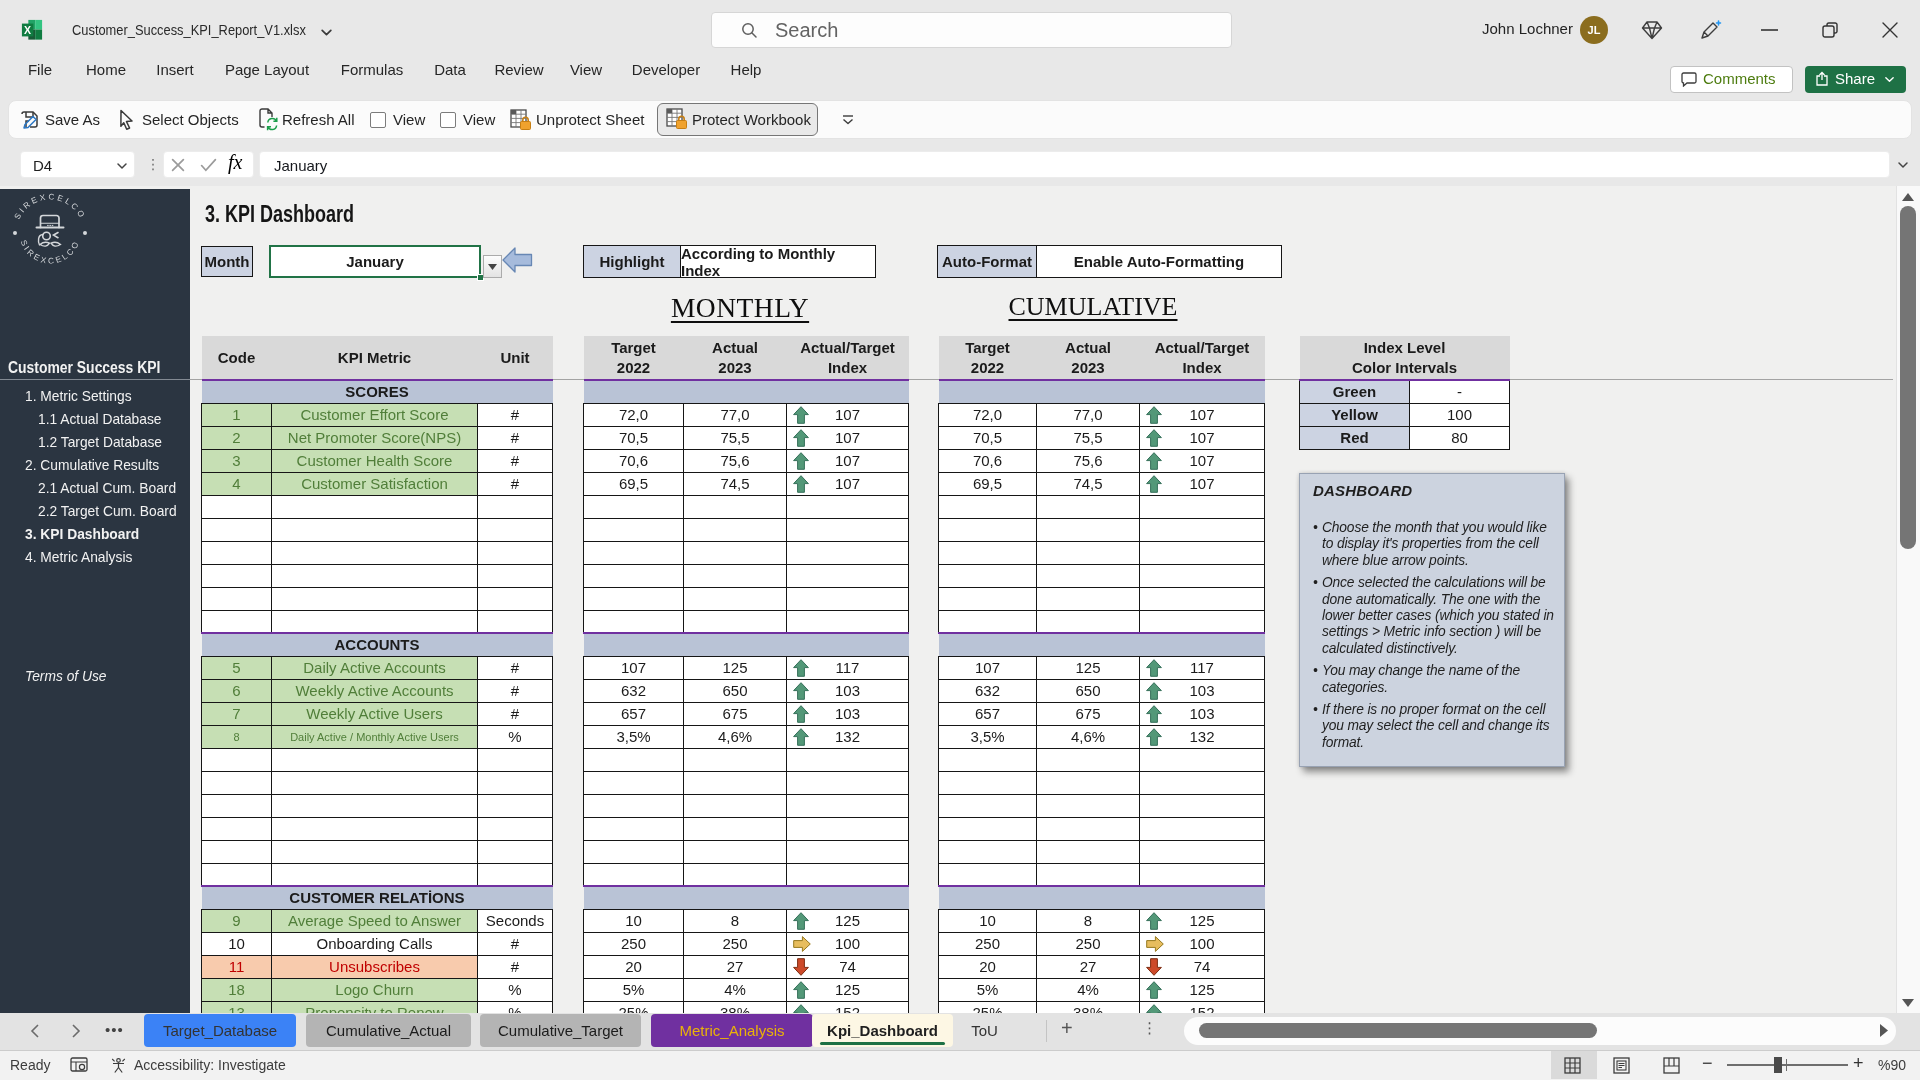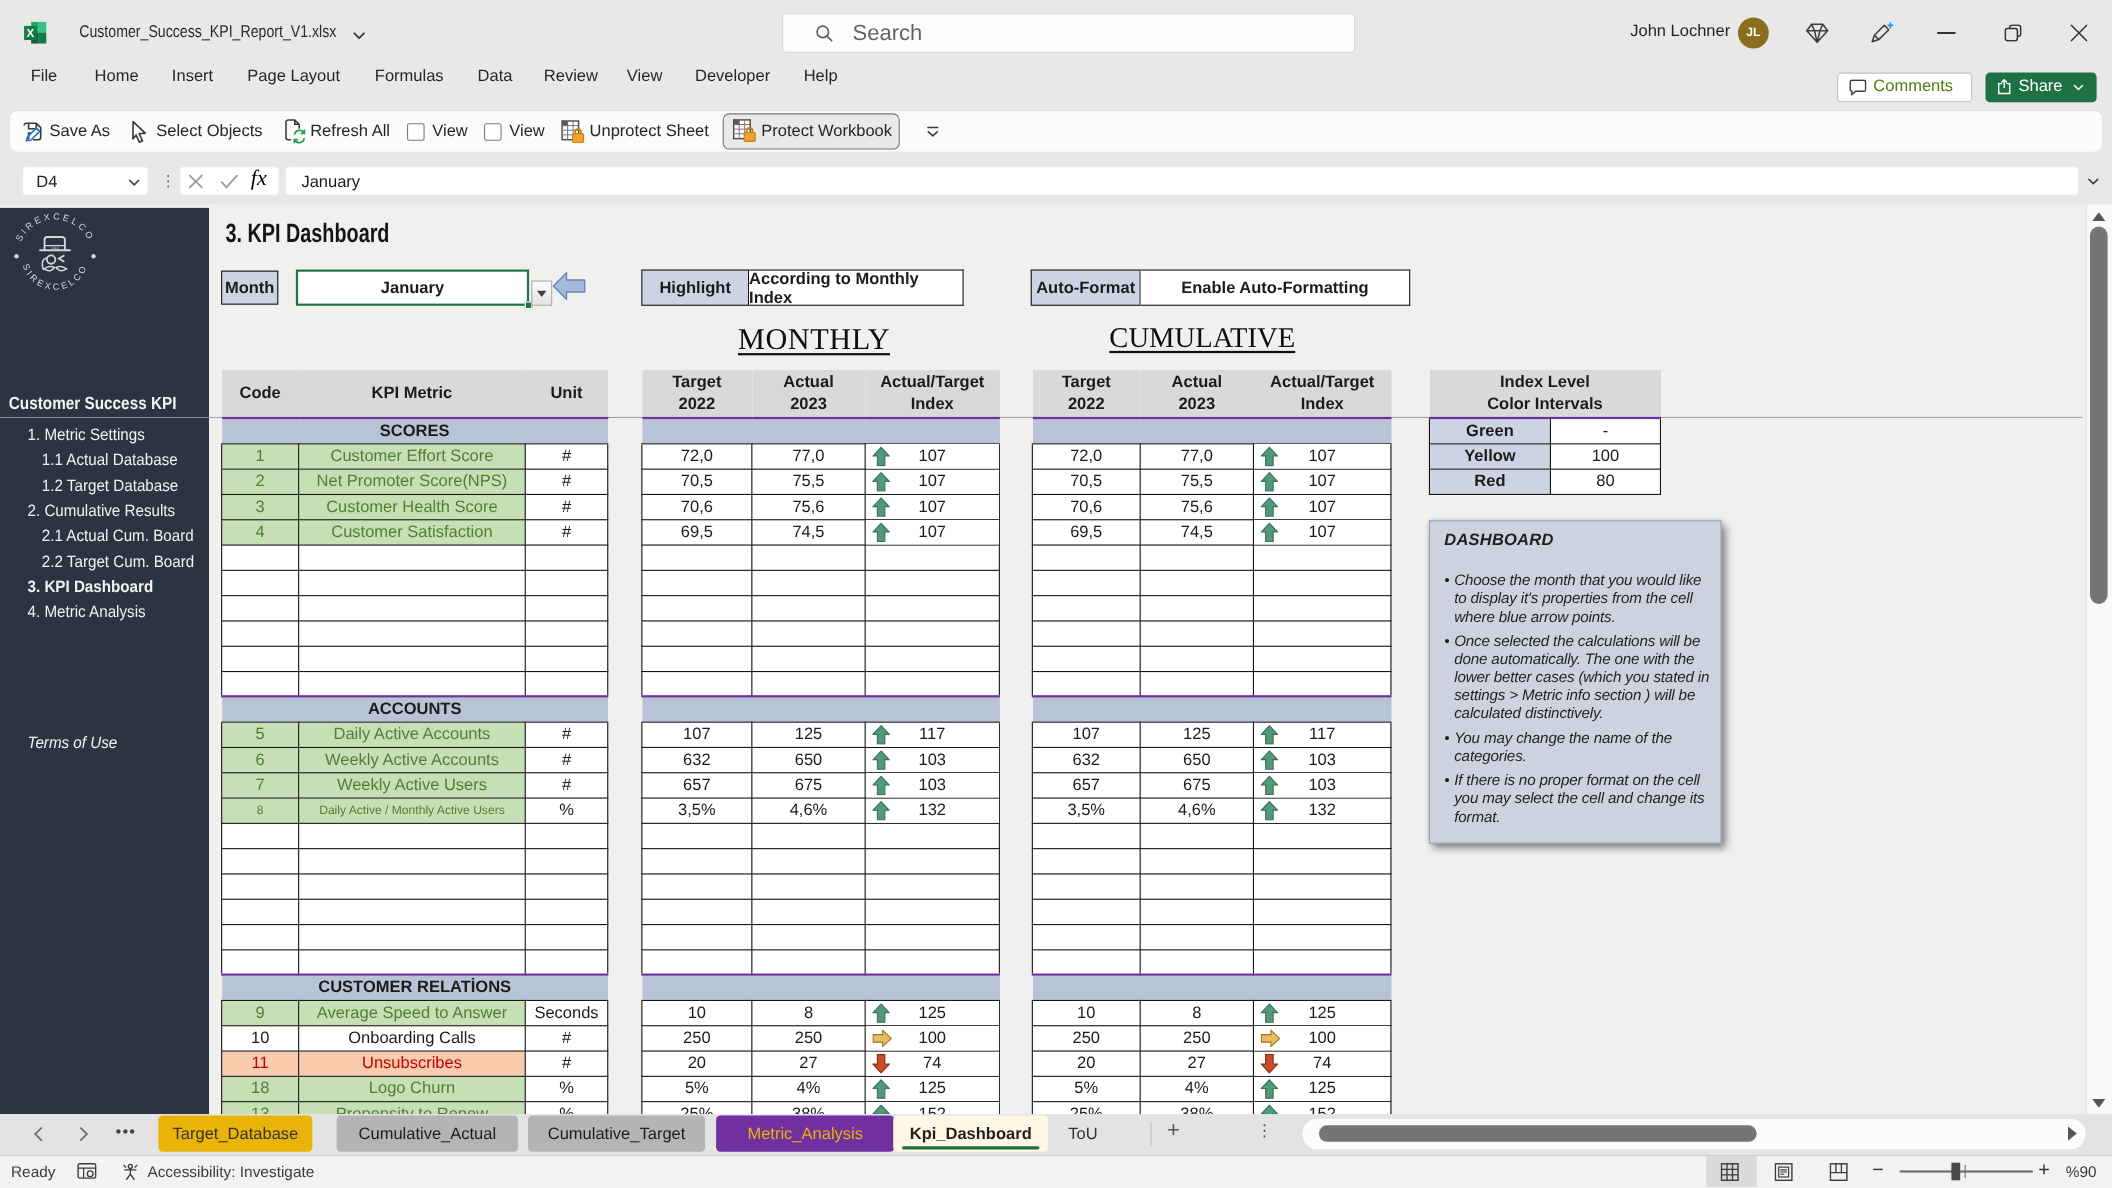--- a/index.html
+++ b/index.html
@@ -777,21 +777,21 @@
     <polygon points="0,0 12,0 6,8" fill="#555"></polygon>
   </svg>
 <div id="tabbar" class="ab">
 <svg class="ab" style="left:30px;top:11px" width="9" height="14" viewBox="0 0 9 14">
       <path d="M8 1 L2 7 L8 13" fill="none" stroke="#6b6b6b" stroke-width="1.6"></path>
     </svg>
 <svg class="ab" style="left:72px;top:11px" width="9" height="14" viewBox="0 0 9 14">
       <path d="M1 1 L7 7 L1 13" fill="none" stroke="#6b6b6b" stroke-width="1.6"></path>
     </svg>
 <div class="ab" style="left:105px;top:8px;color:#444;font-size:15px;letter-spacing:1px">•••</div>
-<div class="tab" style="left:144px;width:140px;background:#eab308;color:#333;border-radius:4px">Target_Database</div>
+<div class="tab" style="left:144px;width:152px;background:#3b82f6;color:#333;border-radius:4px">Target_Database</div>
 <div class="tab" style="left:306px;width:165px;background:#b4b4b4;color:#1c1c1c;border-radius:4px">Cumulative_Actual</div>
 <div class="tab" style="left:480px;width:161px;background:#b4b4b4;color:#1c1c1c;border-radius:4px">Cumulative_Target</div>
 <div class="tab" style="left:651px;width:162px;background:#7030a0;color:#eab308;border-radius:4px">Metric_Analysis</div>
 <div class="tab" style="left:812px;width:141px;background:#fdf7e4;color:#1f1f1f;font-weight:bold;border-radius:4px">Kpi_Dashboard</div>
 <div class="ab" style="left:820px;top:29px;width:125px;height:3px;background:#1d7044;border-radius:2px"></div>
 <div class="tab" style="left:953px;width:63px;background:#e3e3e3;color:#333;border-radius:4px">ToU</div>
 <div class="ab" style="left:1046px;top:7px;width:1px;height:22px;background:#c4c4c4"></div>
 <div class="ab" style="left:1061px;top:4px;font-size:20px;color:#555">+</div>
 <div class="ab" style="left:1142px;top:6px;font-size:15px;color:#555">⋮</div>
 <div class="ab" style="left:1184px;top:4px;width:712px;height:28px;background:#fcfcfc;border-radius:14px"></div>

